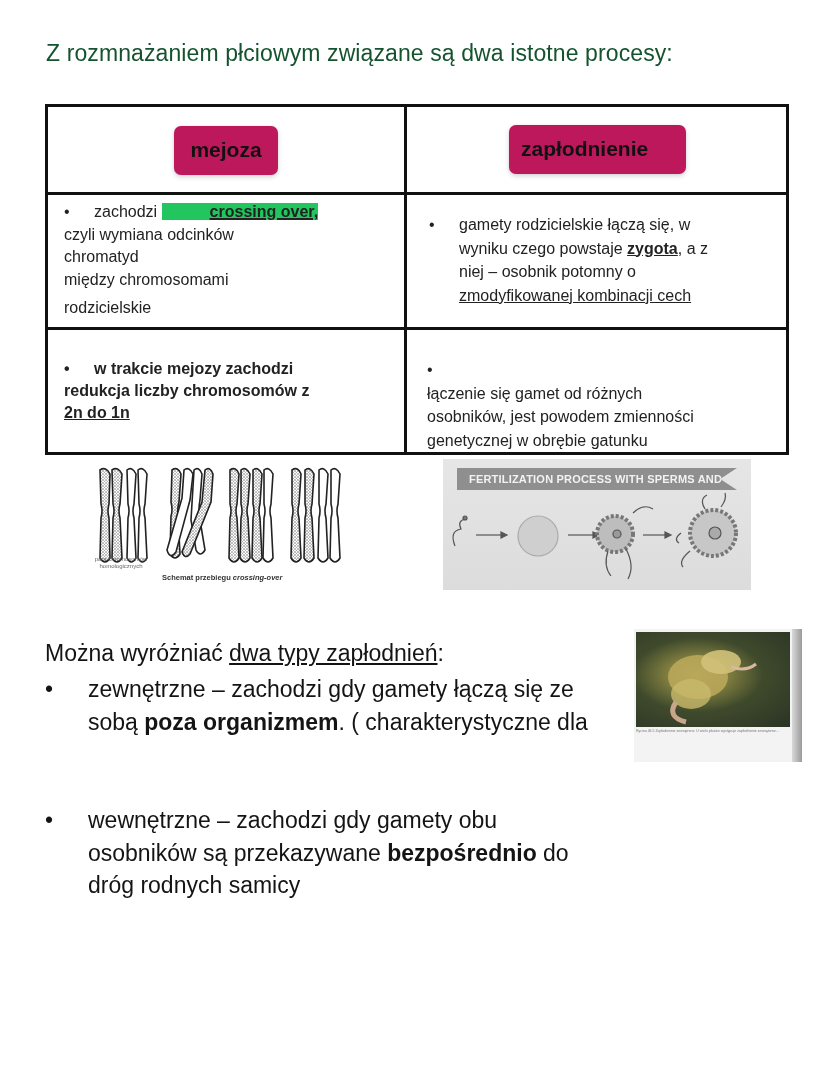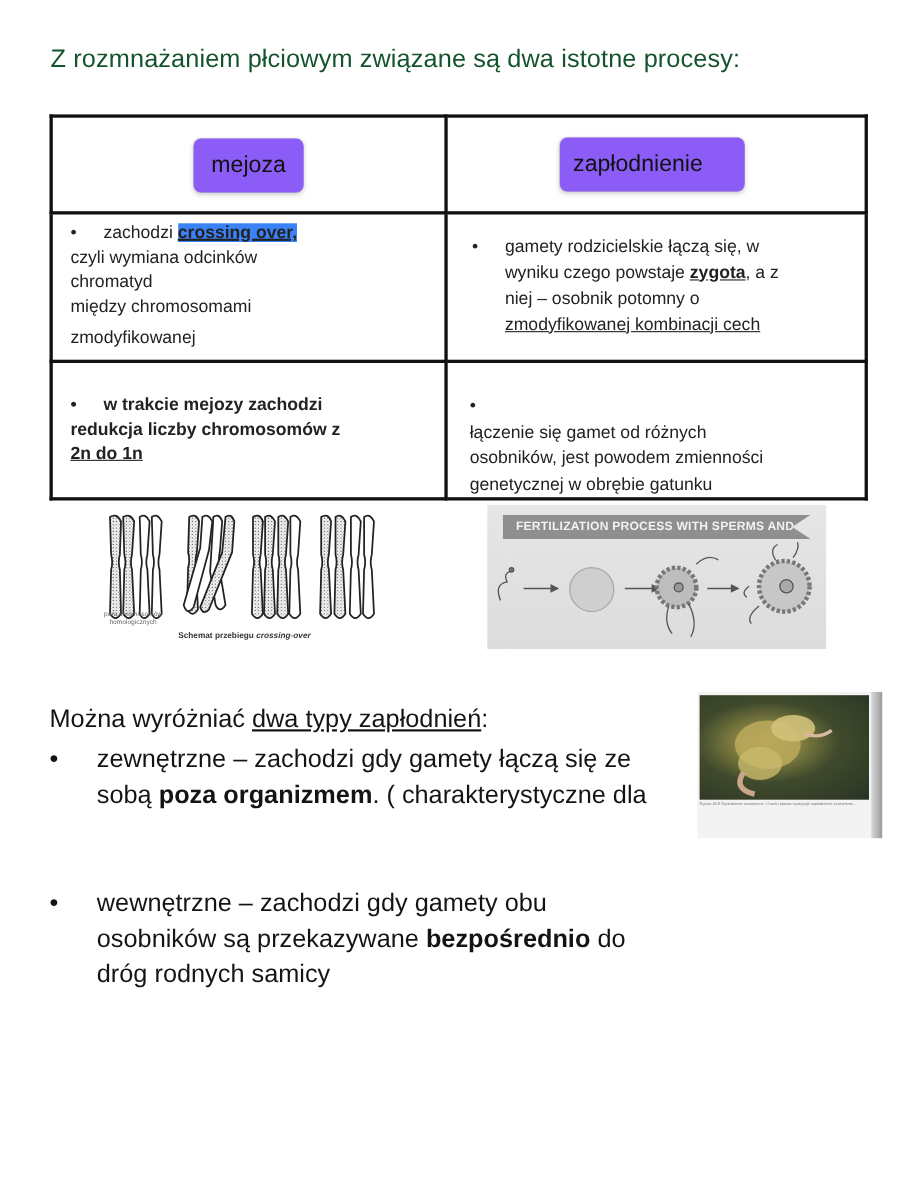--- a/index.html
+++ b/index.html
@@ -5,35 +5,35 @@
   * { box-sizing: border-box; margin: 0; padding: 0; }
   html, body { width: 828px; height: 1070px; background: #ffffff; overflow: hidden; }
   body { position: relative; font-family: "Liberation Sans", "DejaVu Sans", sans-serif; color: #111; }
 
   .title { position: absolute; left: 46px; top: 40px; font-size: 23px; color: #14532d; letter-spacing: 0.1px; }
 
   table.cmp { position: absolute; left: 45px; top: 104px; width: 744px; border-collapse: collapse; }
   table.cmp td { border: 3px solid #111; vertical-align: top; }
   .col1 { width: 359px; }
   .hdr-cell { height: 88px; text-align: center; vertical-align: middle !important; }
-  .chip { display: inline-block; background: #8b5cf6; border-radius: 7px;
+  .chip { display: inline-block; background: #be185d; border-radius: 7px;
           box-shadow: 0 2px 5px rgba(0,0,0,0.18), 0 0 1px rgba(0,0,0,0.12);
-          font-weight: normal; font-size: 21px; color: #111; }
+          font-weight: bold; font-size: 21px; color: #111; }
   .chip.c1 { padding: 12px 16px 13px 16px; margin-top: 2px; }
   .chip.c2 { padding: 12px 38px 13px 12px; margin-top: 0; margin-left: 18px; }
 
   .cell-a { height: 135px; padding: 6px 14px 0 16px; font-size: 16px; color: #222; line-height: 22.5px; }
   .cell-a .l-last { margin-top: 6px; }
   .cell-b { padding: 18px 20px 0 22px; font-size: 16px; color: #222; line-height: 23.5px; }
   .cell-b .bullet-row, .cell-a .bullet-row { display: flex; }
   .bul { display: inline-block; width: 30px; flex: none; }
   .cell-c { height: 125px; padding: 28px 14px 0 16px; font-size: 16px; color: #222; line-height: 22px; font-weight: bold; }
   .cell-d { padding: 28px 20px 0 20px; font-size: 16px; color: #222; line-height: 23.5px; }
 
-  .hl { background: #3b82f6; font-weight: bold; text-decoration: underline; text-decoration-thickness: 1.5px; }
+  .hl { background: #22c55e; font-weight: bold; text-decoration: underline; text-decoration-thickness: 1.5px; padding-left: 48px; }
   .ub { font-weight: bold; text-decoration: underline; margin-top: 47px; }
   .u { text-decoration: underline; }
 
   
   .fig-chrom { position: absolute; left: 90px; top: 464px; width: 265px; height: 122px; }
   .fig-caption-small { position: absolute; left: 0px; top: 92px; width: 62px; font-size: 6px; color: #666; text-align: center; line-height: 7px; }
   .fig-caption { position: absolute; left: 72px; top: 109px; font-size: 7.5px; color: #333; font-weight: bold; }
   .fig-caption i { font-weight: bold; }
 
   
@@ -71,21 +71,21 @@
     </td>
   </tr>
   <tr>
     <td class="cell-a">
       <div>
         <span class="bul" style="width:30px;">•</span><span>zachodzi </span><span class="hl">crossing over,</span>
       </div>
       <div>czyli wymiana odcinków</div>
       <div>chromatyd</div>
       <div>między chromosomami</div>
-      <div class="l-last">zmodyfikowanej</div>
+      <div class="l-last">rodzicielskie</div>
     </td>
     <td class="cell-b">
       <div class="bullet-row">
         <span class="bul">•</span>
         <div>
           <div>gamety rodzicielskie łączą się, w</div>
           <div><span>wyniku czego powstaje </span><span class="ub">zygota</span><span>, a z</span></div>
           <div>niej – osobnik potomny o</div>
           <div class="u">zmodyfikowanej kombinacji cech</div>
         </div>

